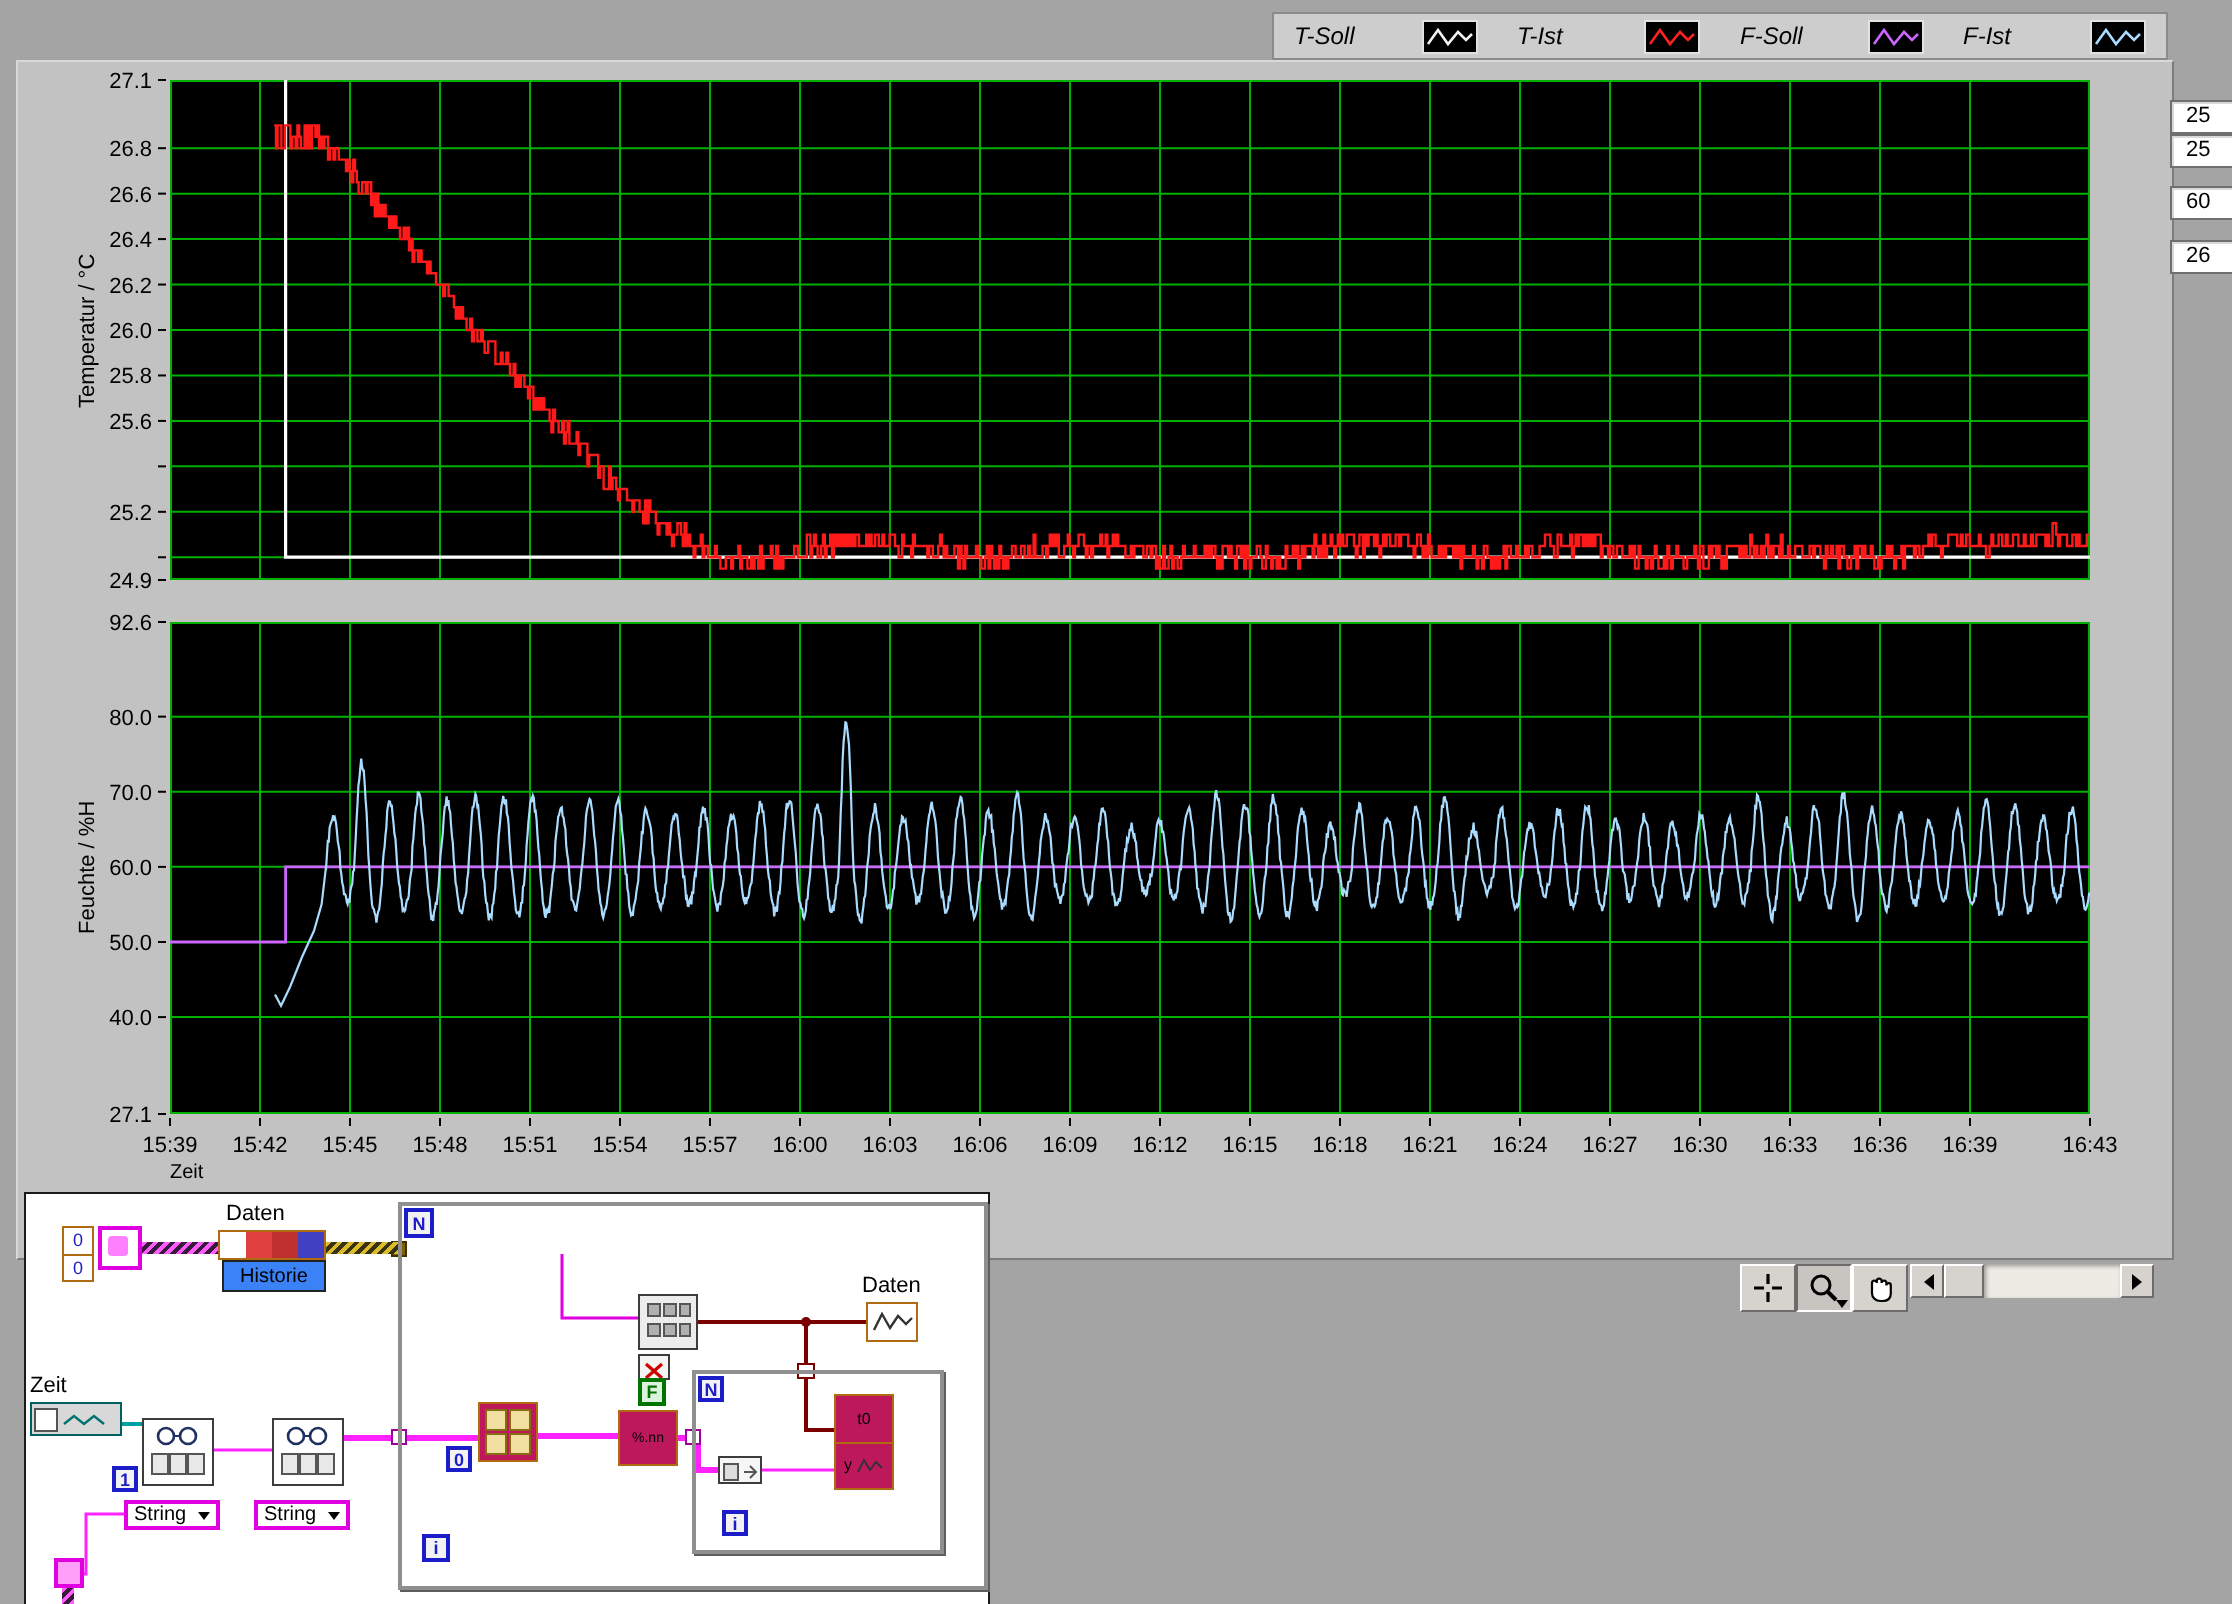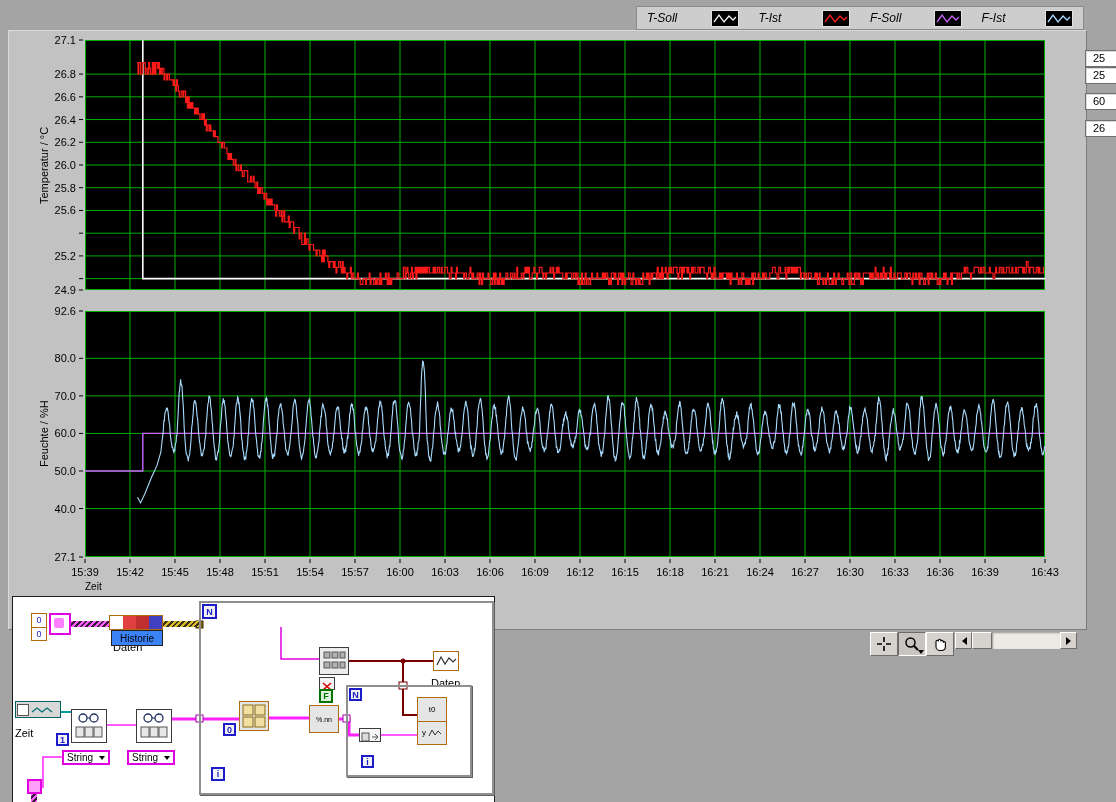--- a/index.html
+++ b/index.html
@@ -39,33 +39,33 @@
           border-right:1px solid #6c6c6c;border-bottom:1px solid #6c6c6c;
           display:flex;align-items:center;justify-content:center;box-sizing:border-box;}
   .sb-thumb{width:20px;height:17px;background:#d6d3ce;border-top:1px solid #fff;border-left:1px solid #fff;
           border-right:1px solid #6c6c6c;border-bottom:1px solid #6c6c6c;box-sizing:border-box;}
   .sb-track{flex:1;background:#eceae3;box-shadow:inset 1px 1px 2px rgba(0,0,0,.35);}
   .tri-l{width:0;height:0;border:4px solid transparent;border-right:5px solid #000;margin-right:3px;}
   .tri-r{width:0;height:0;border:4px solid transparent;border-left:5px solid #000;margin-left:3px;}
   
   .diag{left:12px;top:596px;width:481px;height:210px;background:#fff;border:1px solid #1a1a1a;z-index:5;}
   .diag .abs{position:absolute;}
-  .dlabel{font-size:11px;margin-top:40px;}
+  .dlabel{font-size:11px;}
   .lv-loop{border:2px solid #8f8f8f;box-shadow:1px 1px 0 #5e5e5e;}
   .lv-blue{border:2px solid #1c1cc8;color:#1c1cc8;background:#f2f2f2;font-weight:bold;font-size:9px;
            display:flex;align-items:center;justify-content:center;box-sizing:border-box;}
   .lv-green{border:2px solid #007300;color:#007300;background:#dcf2dc;font-weight:bold;font-size:9px;
            display:flex;align-items:center;justify-content:center;box-sizing:border-box;}
   .fmtbox{border:2px solid #f030f0;background:#fff;font-size:11px;display:flex;align-items:center;
           justify-content:center;white-space:nowrap;}
   .combo{border:2px solid #e000e0;background:#fff;font-size:10px;display:flex;align-items:center;
          justify-content:space-between;padding:0 3px;box-sizing:border-box;}
   .combo .dn{width:0;height:0;border-left:3px solid transparent;border-right:3px solid transparent;border-top:4px solid #000;}
   .node{border:1px solid #3c3c3c;background:#ececec;box-sizing:border-box;}
-  .wfnode{border:1px solid #b06a10;background:#e5e5e5;box-sizing:border-box;}
+  .wfnode{border:1px solid #b06a10;background:#be185d;box-sizing:border-box;}
   .hatch-pink{background:repeating-linear-gradient(135deg,#ff5cff 0 2px,#3a1a3a 2px 4px);}
   .hatch-gold{background:repeating-linear-gradient(135deg,#d8bc28 0 2px,#3a3014 2px 4px);}
   .hstrip{display:flex;border:1px solid #b06a10;background:#fff;}
   .hstrip span{flex:1;}
   .hlab{border:1px solid #222;background:#3b82f6;font-size:10px;display:flex;align-items:center;justify-content:center;}
   .cellbox{border:1px solid #b06a10;background:#fff;display:flex;flex-direction:column;box-sizing:border-box;}
   .cellbox div{flex:1;border-bottom:1px solid #b06a10;font-size:9px;display:flex;align-items:center;justify-content:center;color:#1c1cc8;}
   .cellbox div:last-child{border-bottom:none;}
 </style>
 </head>

